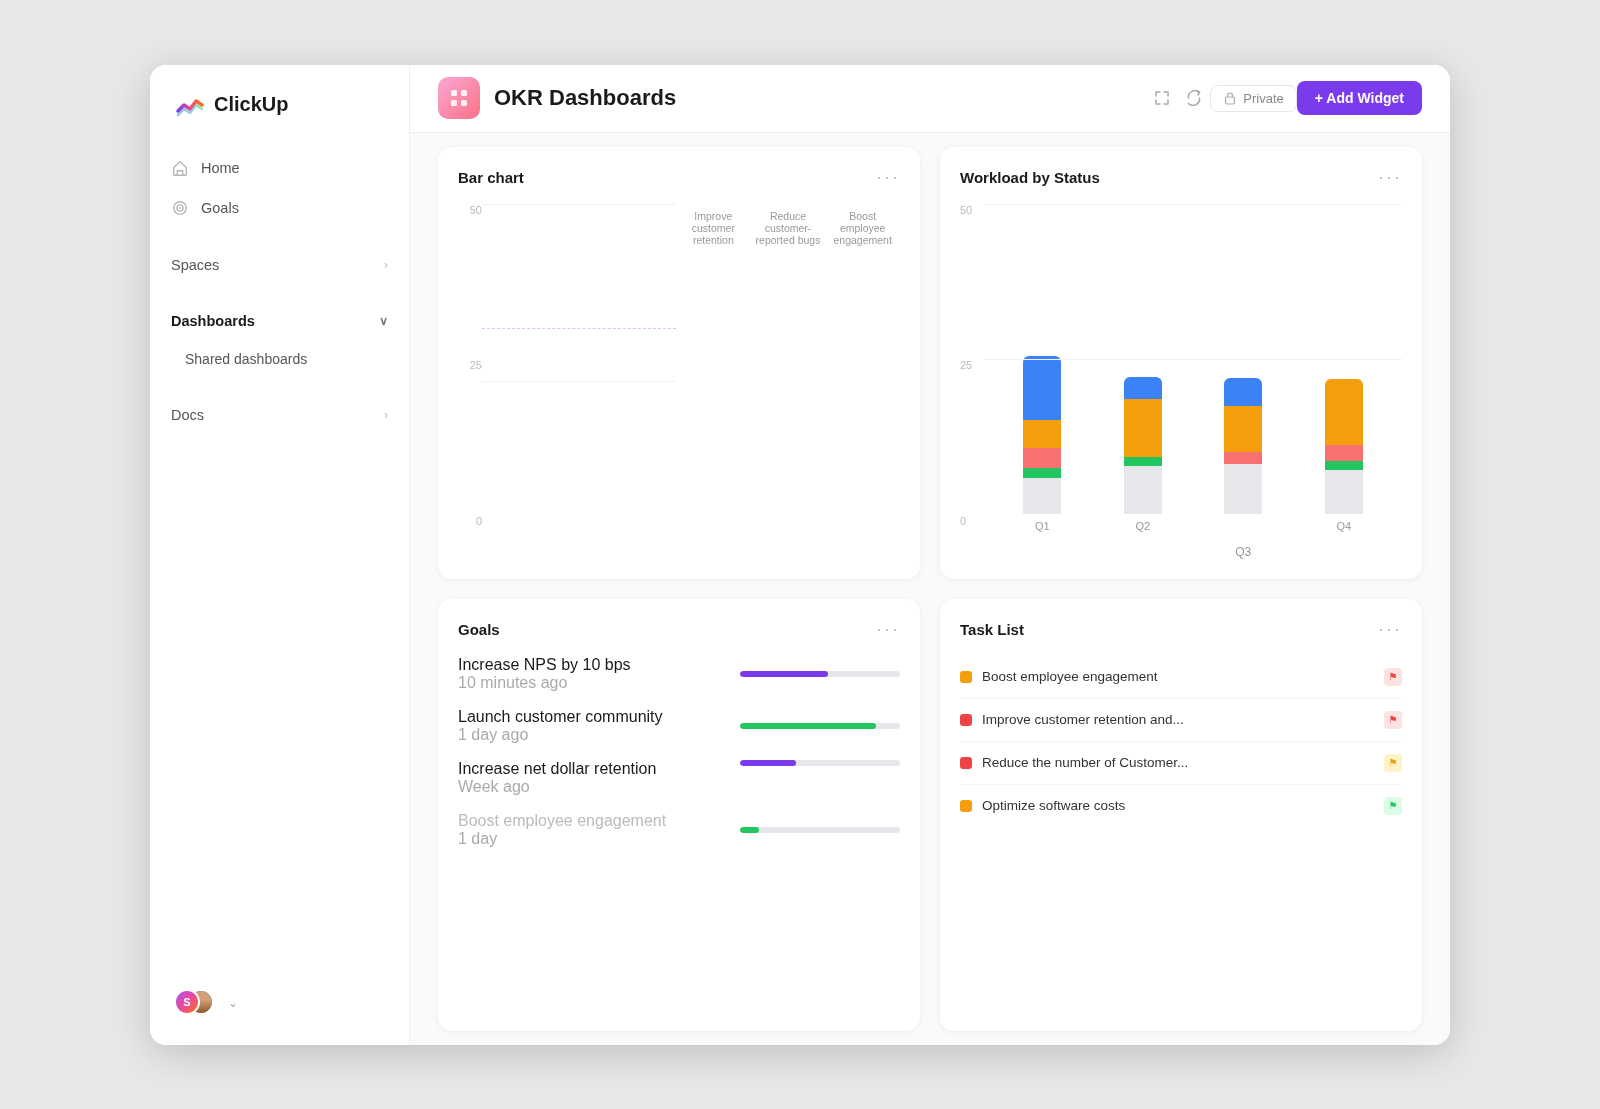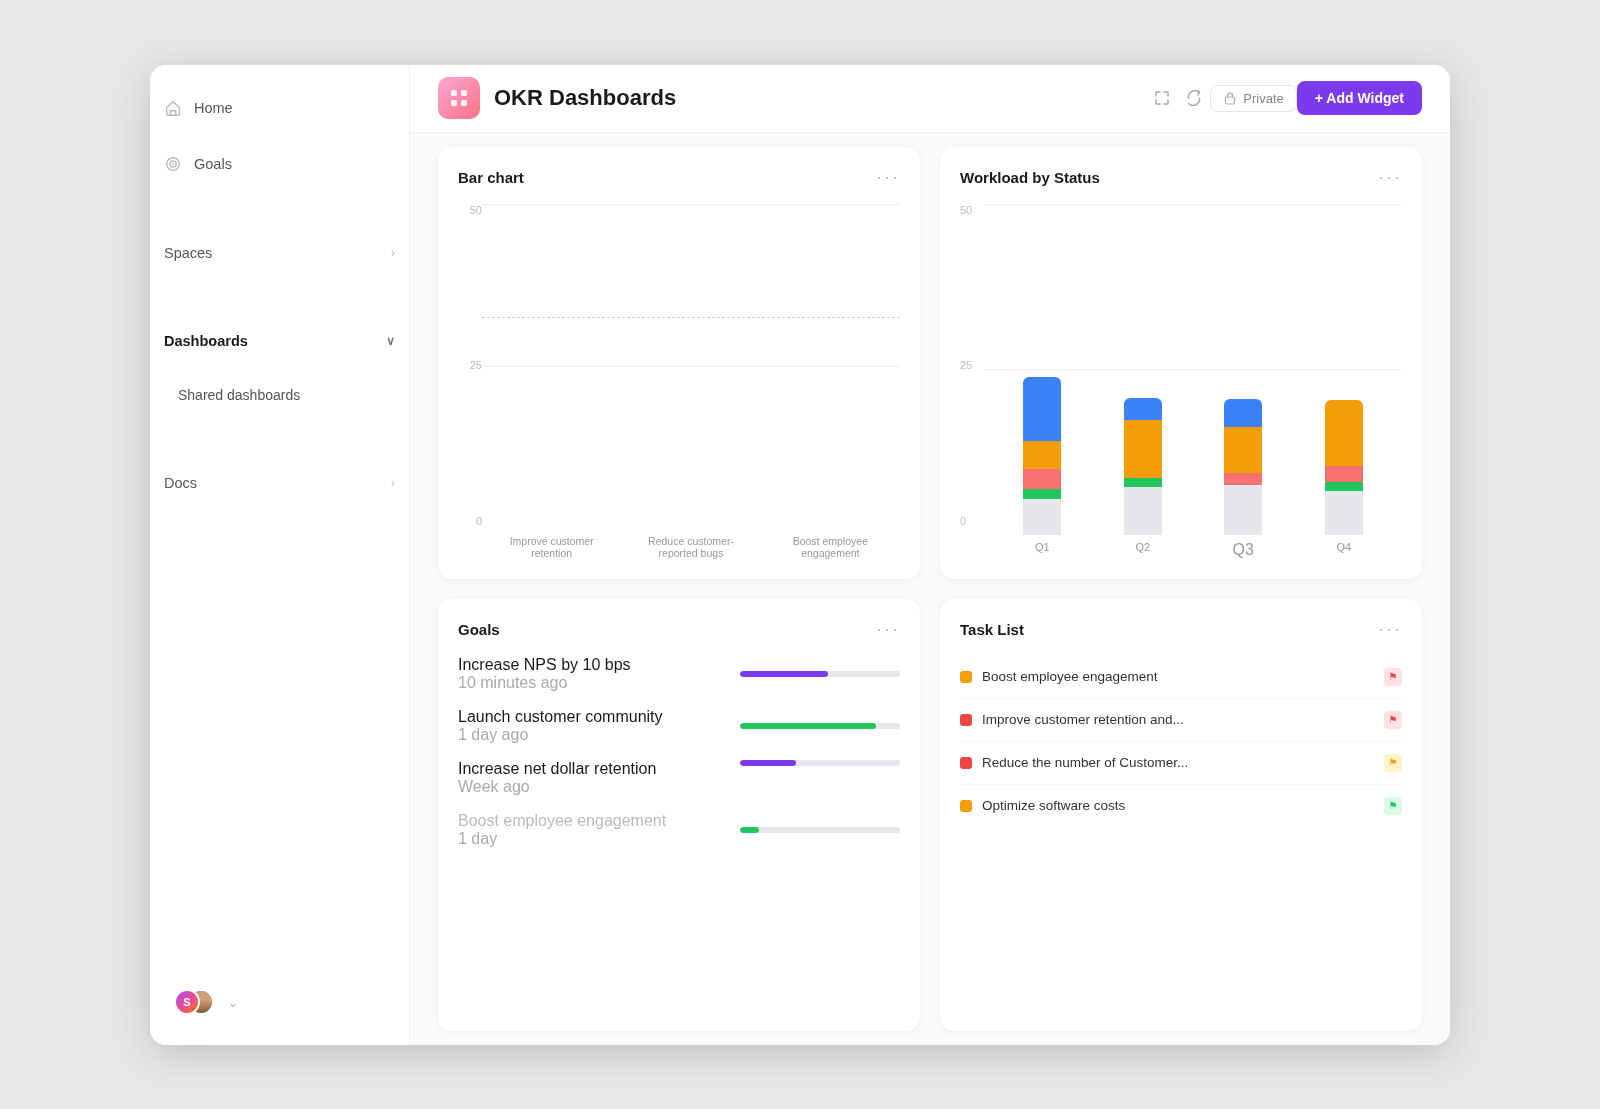--- a/index.html
+++ b/index.html
@@ -41,22 +41,22 @@
       height: 32px;
     }
     .logo-text {
       font-size: 20px;
       font-weight: 700;
       color: #1a1a1a;
     }
     .sidebar-nav {
       display: flex;
       flex-direction: column;
-      gap: 18px;
-      padding: 0 0;
+      gap: 2px;
+      padding: 0 7px;
     }
     .nav-item {
       display: flex;
       align-items: center;
       gap: 12px;
       padding: 10px 14px;
       border-radius: 8px;
       cursor: pointer;
       color: #555;
       font-size: 14.5px;
@@ -341,20 +341,38 @@
       flex: 1;
     }
   </style>
 </head>
 <body>
 
 <div class="app-container">
 
   <aside class="sidebar">
 
+    <div class="sidebar-logo">
+      <svg class="logo-icon" viewBox="0 0 32 32" fill="none" xmlns="http://www.w3.org/2000/svg">
+        <path d="M4 22 L10 16 L16 20 L22 12 L28 16" stroke="url(#lg1)" stroke-width="3.5" stroke-linecap="round" stroke-linejoin="round" fill="none"></path>
+        <path d="M4 26 L10 20 L16 24 L22 16 L28 20" stroke="url(#lg2)" stroke-width="2.5" stroke-linecap="round" stroke-linejoin="round" fill="none" opacity="0.5"></path>
+        <defs>
+          <linearGradient id="lg1" x1="4" y1="22" x2="28" y2="16" gradientUnits="userSpaceOnUse">
+            <stop offset="0%" stop-color="#7c3aed"></stop>
+            <stop offset="50%" stop-color="#ec4899"></stop>
+            <stop offset="100%" stop-color="#f97316"></stop>
+          </linearGradient>
+          <linearGradient id="lg2" x1="4" y1="26" x2="28" y2="20" gradientUnits="userSpaceOnUse">
+            <stop offset="0%" stop-color="#3b82f6"></stop>
+            <stop offset="100%" stop-color="#22c55e"></stop>
+          </linearGradient>
+        </defs>
+      </svg>
+      <span class="logo-text">ClickUp</span>
+    </div>
 
     <div class="sidebar-nav">
       <div class="nav-item">
         <svg class="nav-icon" viewBox="0 0 20 20" fill="none">
           <path d="M3 9.5L10 3l7 6.5V17a1 1 0 01-1 1H4a1 1 0 01-1-1V9.5z" stroke="#888" stroke-width="1.5" fill="none"></path>
           <path d="M7 18v-5h6v5" stroke="#888" stroke-width="1.5"></path>
         </svg>
         <span>Home</span>
       </div>
       <div class="nav-item">
@@ -451,21 +469,21 @@
         </div>
         <div class="bar-chart-area">
           <div style="display:flex;flex:1;gap:0;">
 
             <div style="width:24px;display:flex;flex-direction:column;justify-content:space-between;padding-bottom:32px;flex-shrink:0;">
               <span style="font-size:11px;color:#bbb;text-align:right;">50</span>
               <span style="font-size:11px;color:#bbb;text-align:right;">25</span>
               <span style="font-size:11px;color:#bbb;text-align:right;">0</span>
             </div>
 
-            <div style="flex:1;display:flex;flex-direction:column;">
+            <div style="flex:1;display:flex;flex-direction:row;">
               <div style="flex:1;position:relative;display:flex;align-items:flex-end;gap:24px;padding:0 16px;">
 
                 <div style="position:absolute;left:0;right:0;top:0;height:1px;background:#f0f0f0;"></div>
                 <div style="position:absolute;left:0;right:0;top:50%;height:1px;background:#f0f0f0;"></div>
 
                 <div style="position:absolute;left:0;right:0;top:35%;height:1px;border-top:1.5px dashed #e0c0f8;"></div>
 
                 <div class="bar-group">
                   <div class="bar" style="height:70%;background:#9333ea;"></div>
                 </div>
@@ -538,21 +556,21 @@
                   <div style="height:16px;background:#f87171;"></div>
                   <div style="height:9px;background:#22c55e;"></div>
                 </div>
                 <div style="height:44px;background:#e5e7eb;width:38px;"></div>
               </div>
             </div>
 
             <div style="display:flex;justify-content:space-around;padding:0 8px;margin-top:6px;">
               <span style="font-size:11px;color:#999;flex:1;text-align:center;">Q1</span>
               <span style="font-size:11px;color:#999;flex:1;text-align:center;">Q2</span>
-              <span style="font-size:16px;color:#999;flex:1;text-align:center;">Q3</span>
+              <span style="font-size:12px;color:#999;flex:1;text-align:center;margin-top:25px;">Q3</span>
               <span style="font-size:11px;color:#999;flex:1;text-align:center;">Q4</span>
             </div>
           </div>
         </div>
       </div>
 
       <div class="widget">
         <div class="widget-header">
           <span class="widget-title">Goals</span>
           <span class="widget-menu">···</span>

